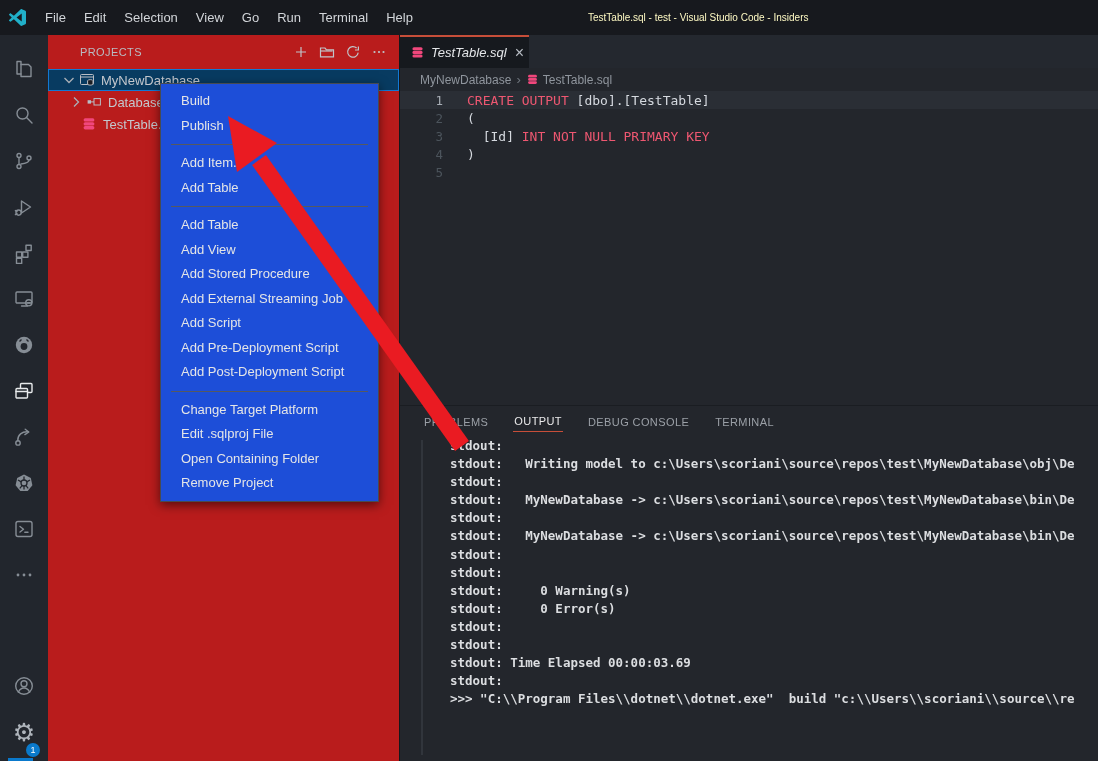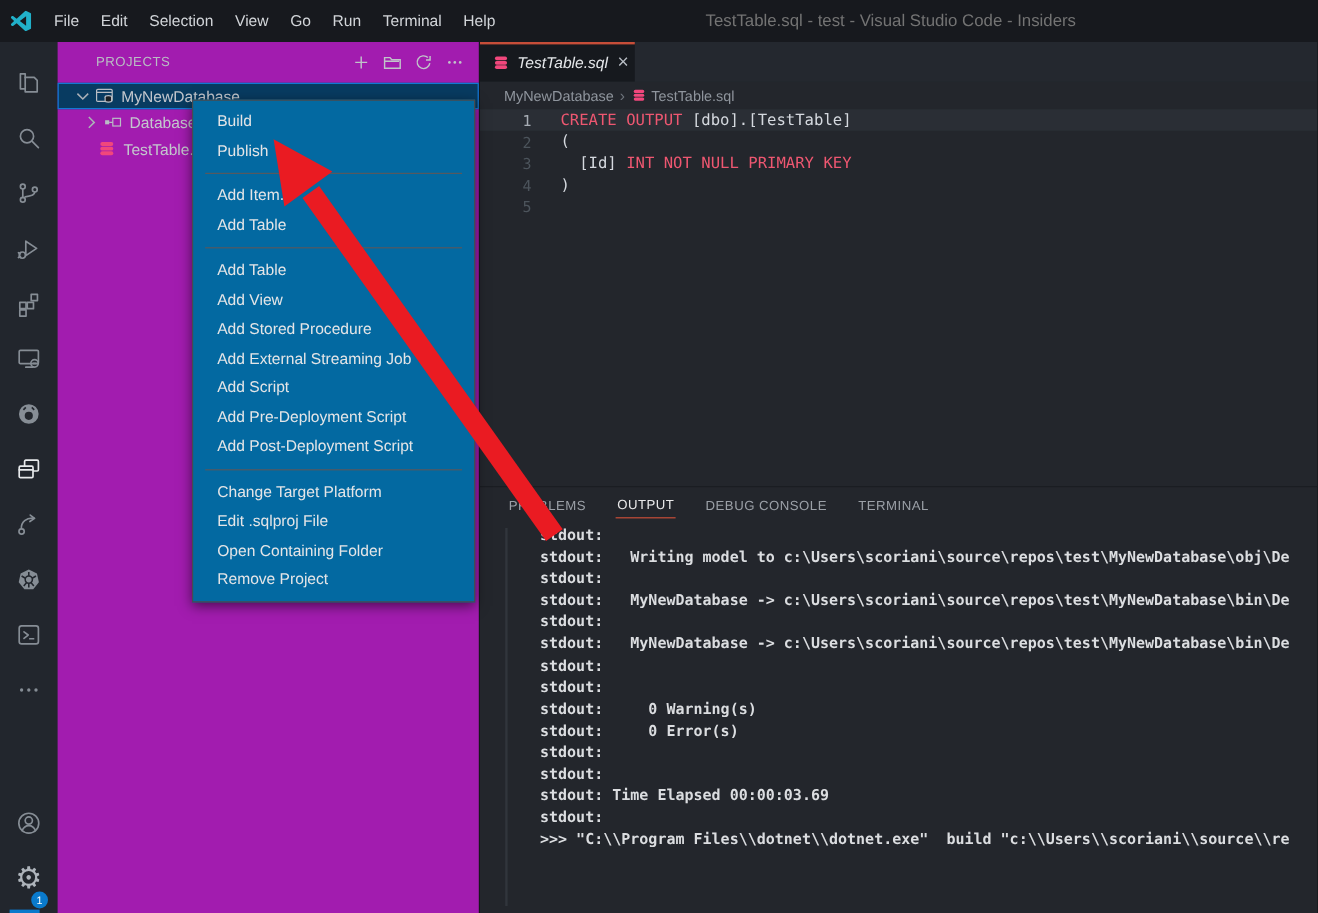--- a/index.html
+++ b/index.html
@@ -4,36 +4,36 @@
 <style>
   html,body{margin:0;padding:0;background:#111;}
   .win{position:relative;width:1098px;height:761px;background:#23262c;overflow:hidden;
        font-family:"Liberation Sans",sans-serif;color:#d5d9df;}
   
   .titlebar{position:absolute;left:0;top:0;width:1098px;height:35px;background:#17191e;
             display:flex;align-items:center;z-index:5;}
   .logo{width:17px;height:17px;margin:0 10px 0 9px;flex:0 0 auto;}
   .menubar{display:flex;align-items:center;height:100%;}
   .menu-item{padding:0 9px;font-size:13px;color:#d2d5d9;line-height:35px;cursor:default;}
-  .win-title{position:absolute;left:588px;top:0;line-height:35px;font-size:14px;color:#737373;}
+  .win-title{position:absolute;left:588px;top:0;line-height:35px;font-size:10px;color:#fef9c3;}
   
   .body{position:absolute;top:35px;left:0;width:1098px;height:726px;display:flex;}
   
   .activitybar{position:relative;width:48px;background:#22262d;flex:0 0 auto;display:flex;
                flex-direction:column;align-items:center;padding-top:11px;box-sizing:border-box;}
   .ab-icon{width:48px;height:46px;display:flex;align-items:center;justify-content:center;color:#868d95;}
   .ab-icon svg{width:24px;height:24px;}
   .ab-icon.active{color:#e8eaec;}
   .ab-bottom{position:absolute;bottom:6px;left:0;width:48px;display:flex;flex-direction:column;align-items:center;}
   .gear-glyph{font-size:25px;color:#aeb4bb;line-height:1;}
   .badge{position:absolute;right:8px;bottom:-2px;width:14px;height:14px;border-radius:50%;
          background:#0a7acc;color:#fff;font-size:9px;display:flex;align-items:center;justify-content:center;}
   .blue-strip{position:absolute;left:8px;bottom:0;width:25px;height:3.5px;background:#0a79cc;}
   
-  .sidebar{position:relative;width:352px;background:#a21caf;flex:0 0 auto;border-right:1px solid #15171b;box-sizing:border-box;}
+  .sidebar{position:relative;width:352px;background:#b91c1c;flex:0 0 auto;border-right:1px solid #15171b;box-sizing:border-box;}
   .sb-header{height:34px;display:flex;align-items:center;padding:0 10px 0 32px;}
   .sb-title{font-size:11px;color:#b9bdc3;letter-spacing:.4px;flex:1;}
   .sb-actions{display:flex;align-items:center;gap:6px;color:#c0c4c9;}
   .sb-act{width:20px;height:20px;display:flex;align-items:center;justify-content:center;font-size:16px;}
   .sb-act svg{width:16px;height:16px;}
   .tree{position:relative;}
   .trow{height:22px;display:flex;align-items:center;font-size:13px;color:#c3c7cd;box-sizing:border-box;white-space:nowrap;}
   .trow.sel{background:#083b61;border:1px solid #1279d4;}
   .chev{width:16px;height:16px;margin-right:2px;flex:0 0 auto;color:#aab0b7;}
   .chev svg{width:16px;height:16px;}
@@ -64,21 +64,21 @@
   .panel{position:absolute;left:0;top:370px;width:100%;bottom:0;background:#23262c;border-top:1px solid #1a1d22;}
   .panel-header{height:32px;display:flex;align-items:center;padding-left:23px;gap:24px;}
   .ptab{font-size:11px;letter-spacing:.4px;color:#9ba0a7;padding:4px 1px;line-height:1;}
   .ptab.active{color:#e9e9ea;border-bottom:1.5px solid #c74e39;}
   .output{position:absolute;left:0;top:32px;right:0;bottom:0;overflow:hidden;
           font-family:"DejaVu Sans Mono","Liberation Mono",monospace;font-size:12.5px;font-weight:700;
           color:#dbdde0;padding-left:50px;}
   .output .guide{position:absolute;left:21px;top:2px;bottom:6px;width:2px;background:#31353c;}
   .ol{height:18.1px;white-space:pre;}
   
-  .ctxmenu{position:absolute;left:160px;top:83px;width:236px;background:#0369a1;border:1px solid #474b52;
+  .ctxmenu{position:absolute;left:160px;top:83px;width:219px;background:#1d4ed8;border:1px solid #474b52;
            box-sizing:border-box;box-shadow:0 3px 10px rgba(0,0,0,.55);z-index:50;padding:5px 0;}
   .cmi{height:24.5px;line-height:24.5px;padding-left:20px;font-size:13px;color:#e4e5e7;cursor:default;}
   .csep{height:1px;background:#56595f;margin:6px 10px;}
   
   .arrow-overlay{position:absolute;left:0;top:0;width:1098px;height:761px;z-index:60;pointer-events:none;}
 </style>
 </head>
 <body>
 
 <div class="win">

